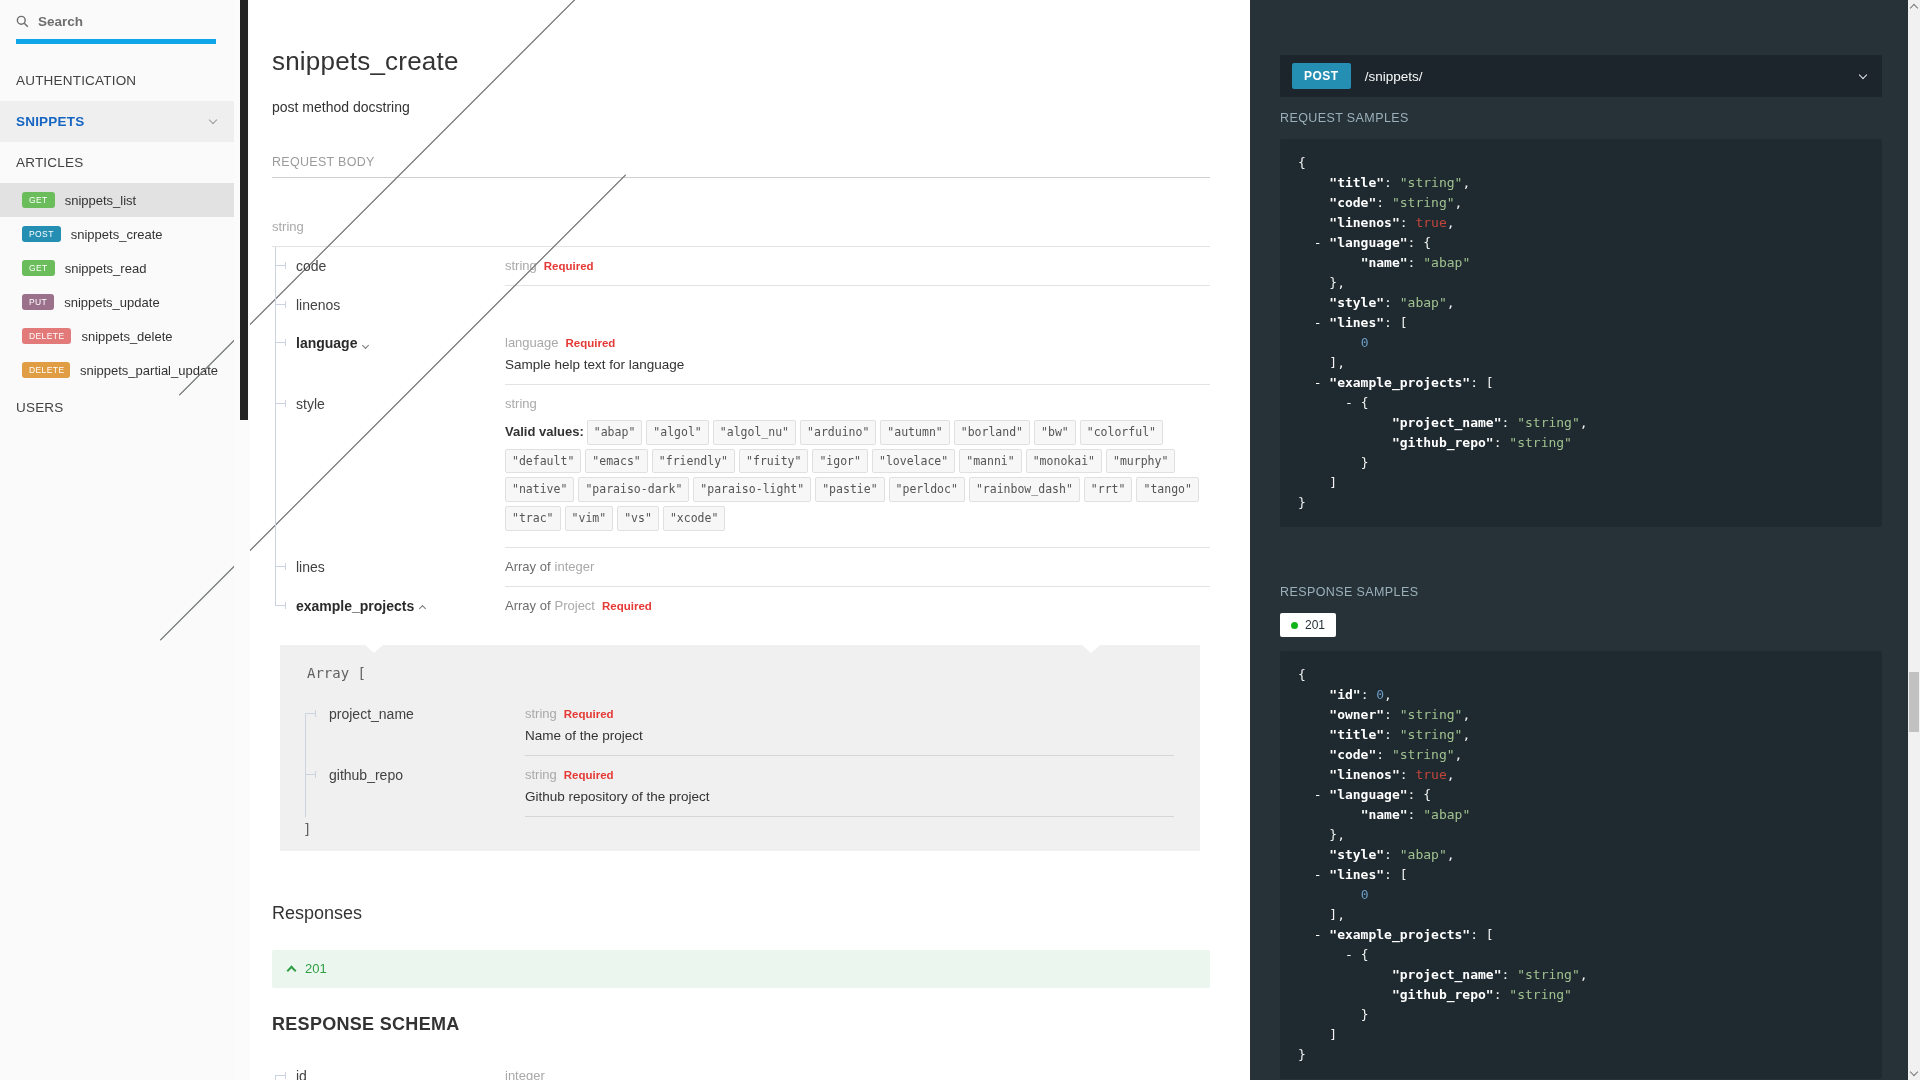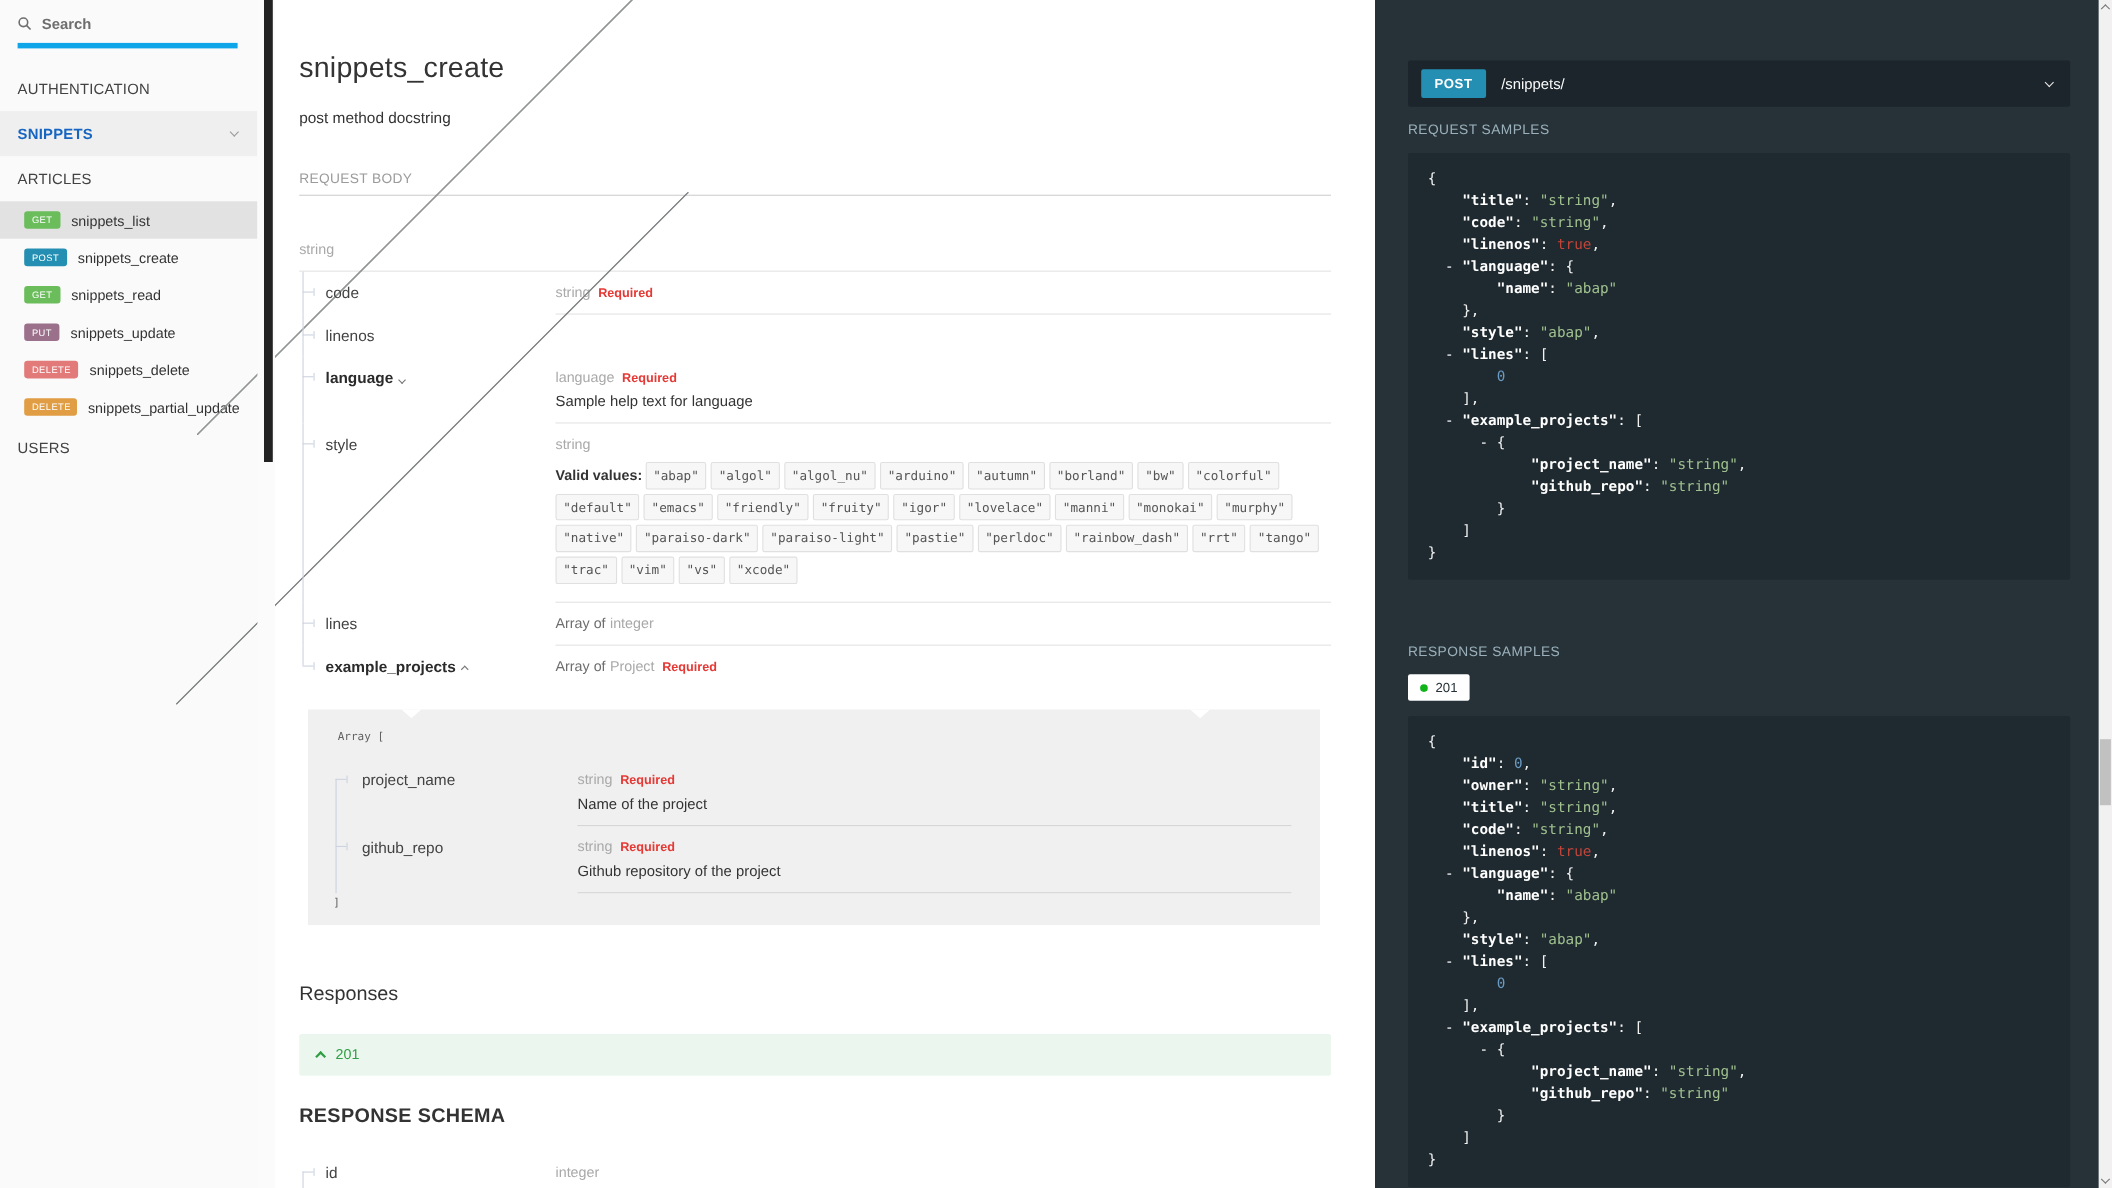--- a/index.html
+++ b/index.html
@@ -50,21 +50,21 @@
   .t-req { color:#e53935; font-weight:700; font-size:11.5px; margin-left:7px; }
   .t-help { color:#333; font-size:13.5px; margin-top:7px; }
   .chips { margin-top:9px; line-height:1.8; }
   .chip-label { font-weight:700; color:#333; font-size:13px; margin-right:3px; }
   .chip { display:inline-block; font-family:"DejaVu Sans Mono", monospace; font-size:11.5px; color:#555;
           background:#f7f7f7; border:1px solid #e0e0e0; border-radius:2px; padding:1px 6px; margin:0 4px 4px 0; }
   
   .panel { position:relative; background:#f0f0f0; margin:20px 0 0 8px; width:920px; padding:18px 26px 14px 22px; }
   .notch { position:absolute; top:0; width:0; height:0; border-left:9px solid transparent; border-right:9px solid transparent; border-top:8px solid #ffffff; }
   .notch.n1 { left:85px; } .notch.n2 { right:100px; }
-  .panel-open, .panel-close { font-family:"DejaVu Sans Mono", monospace; font-size:10px; color:#616161; }
+  .panel-open, .panel-close { font-family:"DejaVu Sans Mono", monospace; font-size:14px; color:#616161; }
   .panel-open { margin:2px 0 14px 5px; }
   .panel-close { margin:4px 0 0 1px; }
   .panel .frow .cell-name { width:223px; padding-left:27px; }
   .panel .cell-val { border-bottom:1px solid #d6d6d6; }
   
   .responses-title { margin-top:52px; font-size:18px; font-weight:400; color:#333; }
   .resp-banner { margin-top:26px; height:38px; background:#ebf7ee; border-radius:2px; display:flex; align-items:center; gap:10px; padding:0 16px; color:#2f9e44; font-size:13px; cursor:pointer; }
   .resp-banner .chev { border-color:#2f9e44; width:7px; height:7px; border-width:2px; }
   .schema-label { margin-top:26px; font-size:18px; font-weight:700; color:#333; letter-spacing:0.3px; }
   .resp-fields { margin-top:22px; }

